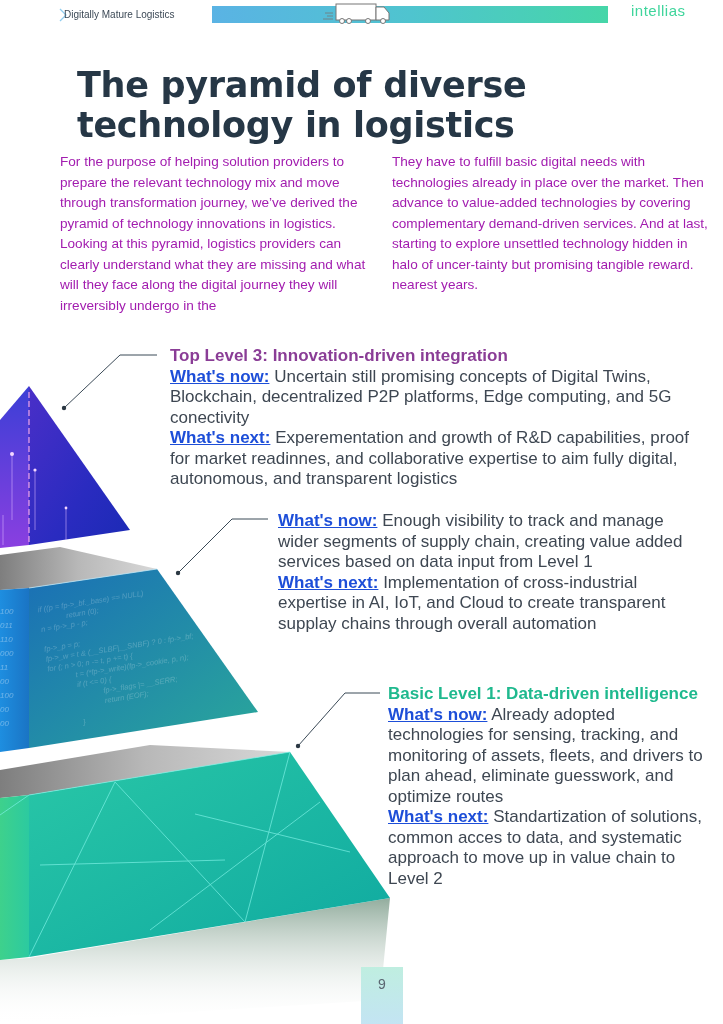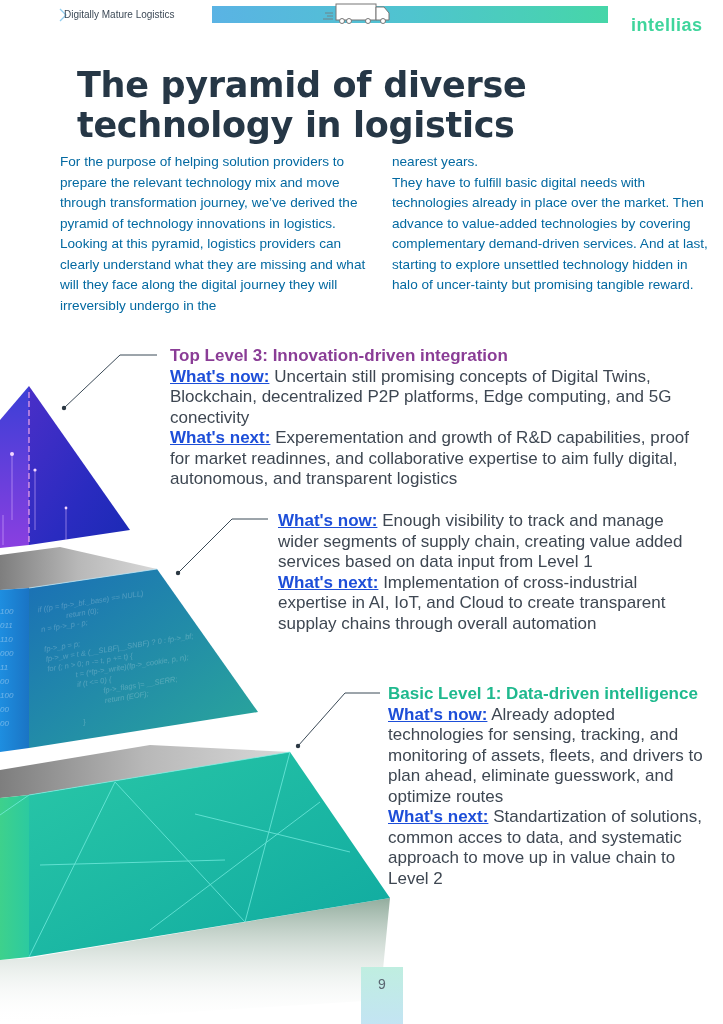--- a/index.html
+++ b/index.html
@@ -3,26 +3,26 @@
 <meta charset="utf-8">
 <style>
   html, body { margin:0; padding:0; }
   body { width:723px; height:1024px; position:relative; overflow:hidden; background:#ffffff;
          font-family:"Liberation Sans", sans-serif; color:#3b4653; }
   .hdr-chev { position:absolute; left:58px; top:8px; width:10px; height:14px; }
   .hdr-section { position:absolute; left:64px; top:9px; font-size:10px; color:#3d4a57; }
   .hdr-bar { position:absolute; left:212px; top:6px; width:396px; height:17px;
              background:linear-gradient(90deg,#5ab3e4 0%,#4fc4cf 50%,#46d6a8 100%); }
   .truck { position:absolute; left:322px; top:3px; width:72px; height:22px; }
-  .logo { position:absolute; left:631px; top:15px; font-size:18px; font-weight:bold; color:#3fd59c; letter-spacing:0.5px; }
+  .logo { position:absolute; left:631px; top:2px; font-size:15px; font-weight:normal; color:#3fd59c; letter-spacing:0.5px; }
 
   .title { position:absolute; left:60px; top:48px; width:640px; font-size:35px; line-height:40px;
            font-weight:bold; color:#263746; font-family:"DejaVu Sans", sans-serif; letter-spacing:-0.3px; }
 
-  .intro { position:absolute; top:152px; font-size:13.6px; line-height:20.5px; color:#0369a1; }
+  .intro { position:absolute; top:152px; font-size:13.6px; line-height:20.5px; color:#a21caf; }
   .intro.c1 { left:60px; width:318px; }
   .intro.c2 { left:392px; width:320px; }
 
   .lvl { position:absolute; font-size:17px; line-height:20.5px; color:#3e4752; }
   .lvl .h { font-weight:bold; display:block; }
   .lvl b { color:#1d4ed8;text-decoration:underline; }
   .lvl3 { left:170px; top:346px; width:540px; }
   .lvl2 { left:278px; top:511px; width:430px; }
   .lvl1 { left:388px; top:684px; width:320px; }
 
@@ -49,22 +49,22 @@
   <line x1="3" y1="10" x2="11" y2="10" stroke="#777" stroke-width="0.8"></line>
   <line x1="5" y1="13" x2="11" y2="13" stroke="#777" stroke-width="0.8"></line>
   <line x1="1" y1="16" x2="11" y2="16" stroke="#777" stroke-width="0.8"></line>
 </svg>
 <div class="logo">intellias</div>
 
 <h1 class="title" style="margin:17px">The pyramid of diverse technology in logistics</h1>
 
 <div class="intro c1">For the purpose of helping solution providers to prepare the relevant technology mix and move through transformation journey, we’ve derived the pyramid of technology innovations in logistics. Looking at this pyramid, logistics providers can clearly understand what they are missing and what will they face along the digital journey they will irreversibly undergo in the</div>
 <div class="intro c2">
+  <div>They have to fulfill basic digital needs with technologies already in place over the market. Then advance to value-added technologies by covering complementary demand-driven services. And at last, starting to explore unsettled technology hidden in halo of uncer-tainty but promising tangible reward.</div>
   <div>nearest years.</div>
-  <div>They have to fulfill basic digital needs with technologies already in place over the market. Then advance to value-added technologies by covering complementary demand-driven services. And at last, starting to explore unsettled technology hidden in halo of uncer-tainty but promising tangible reward.</div>
 </div>
 
 <svg class="pyr" viewBox="0 0 723 1024">
   <defs>
     <linearGradient id="gTopL" x1="0" y1="0" x2="0" y2="1">
       <stop offset="0" stop-color="#3b3fd6"></stop>
         <stop offset="1" stop-color="#8a3fe0"></stop>
     </linearGradient>
     <linearGradient id="gTopR" x1="0" y1="0" x2="1" y2="1">
       <stop offset="0" stop-color="#4a2fc8"></stop>

